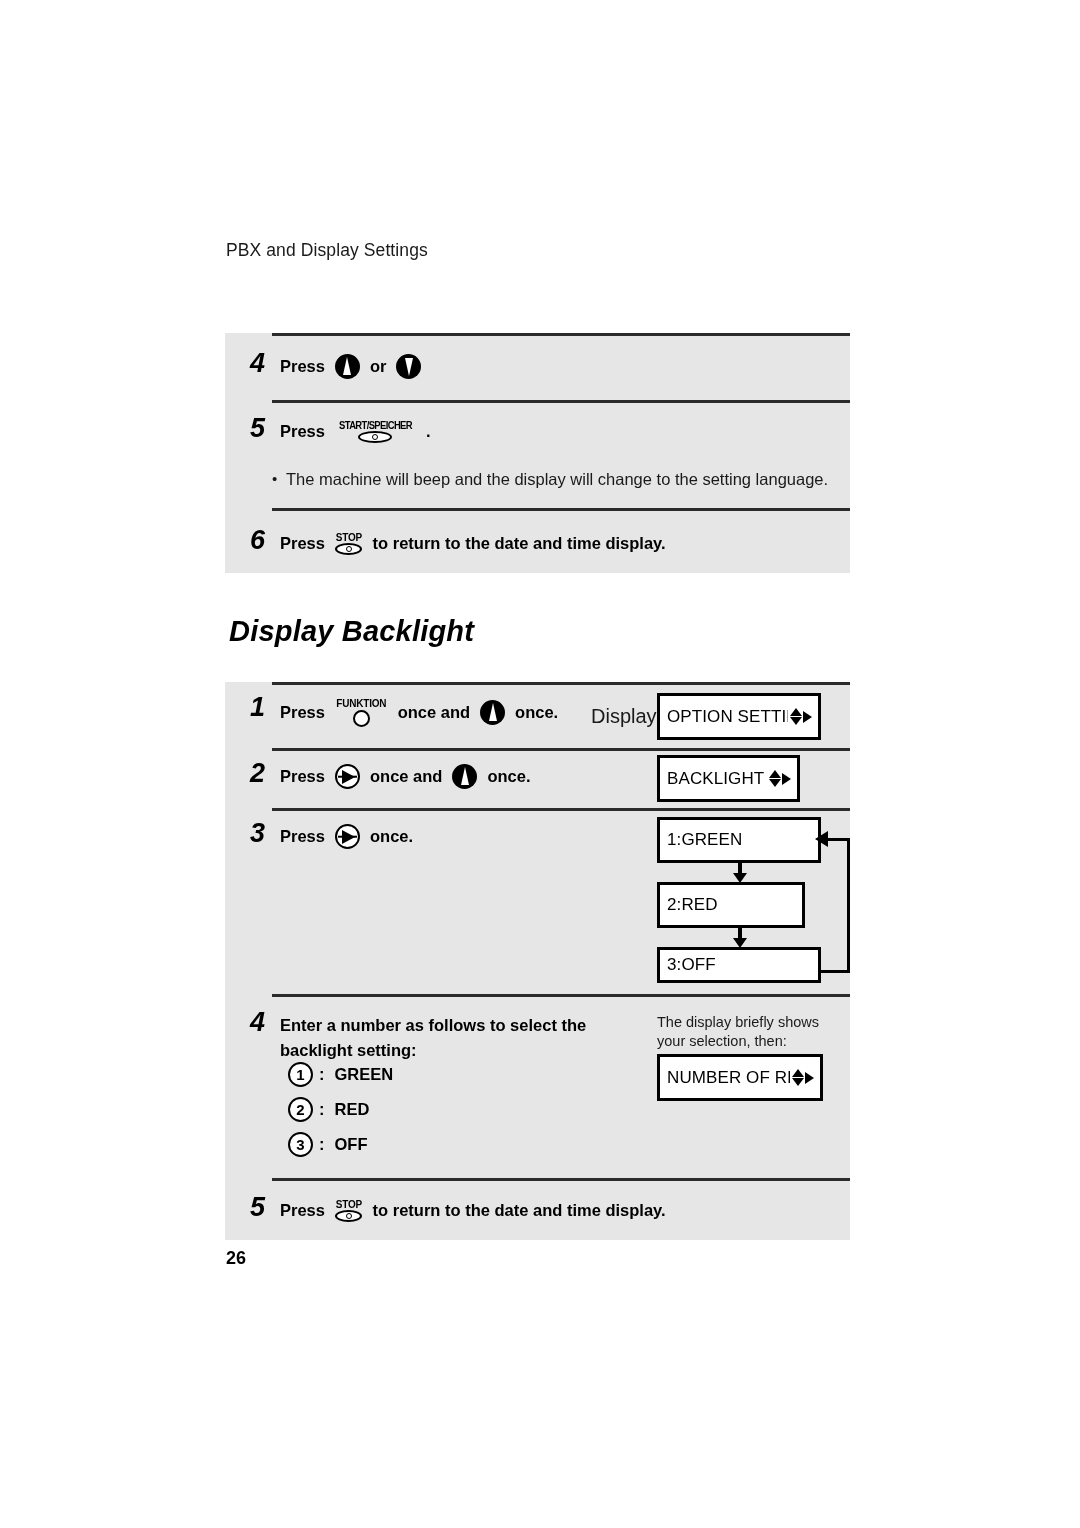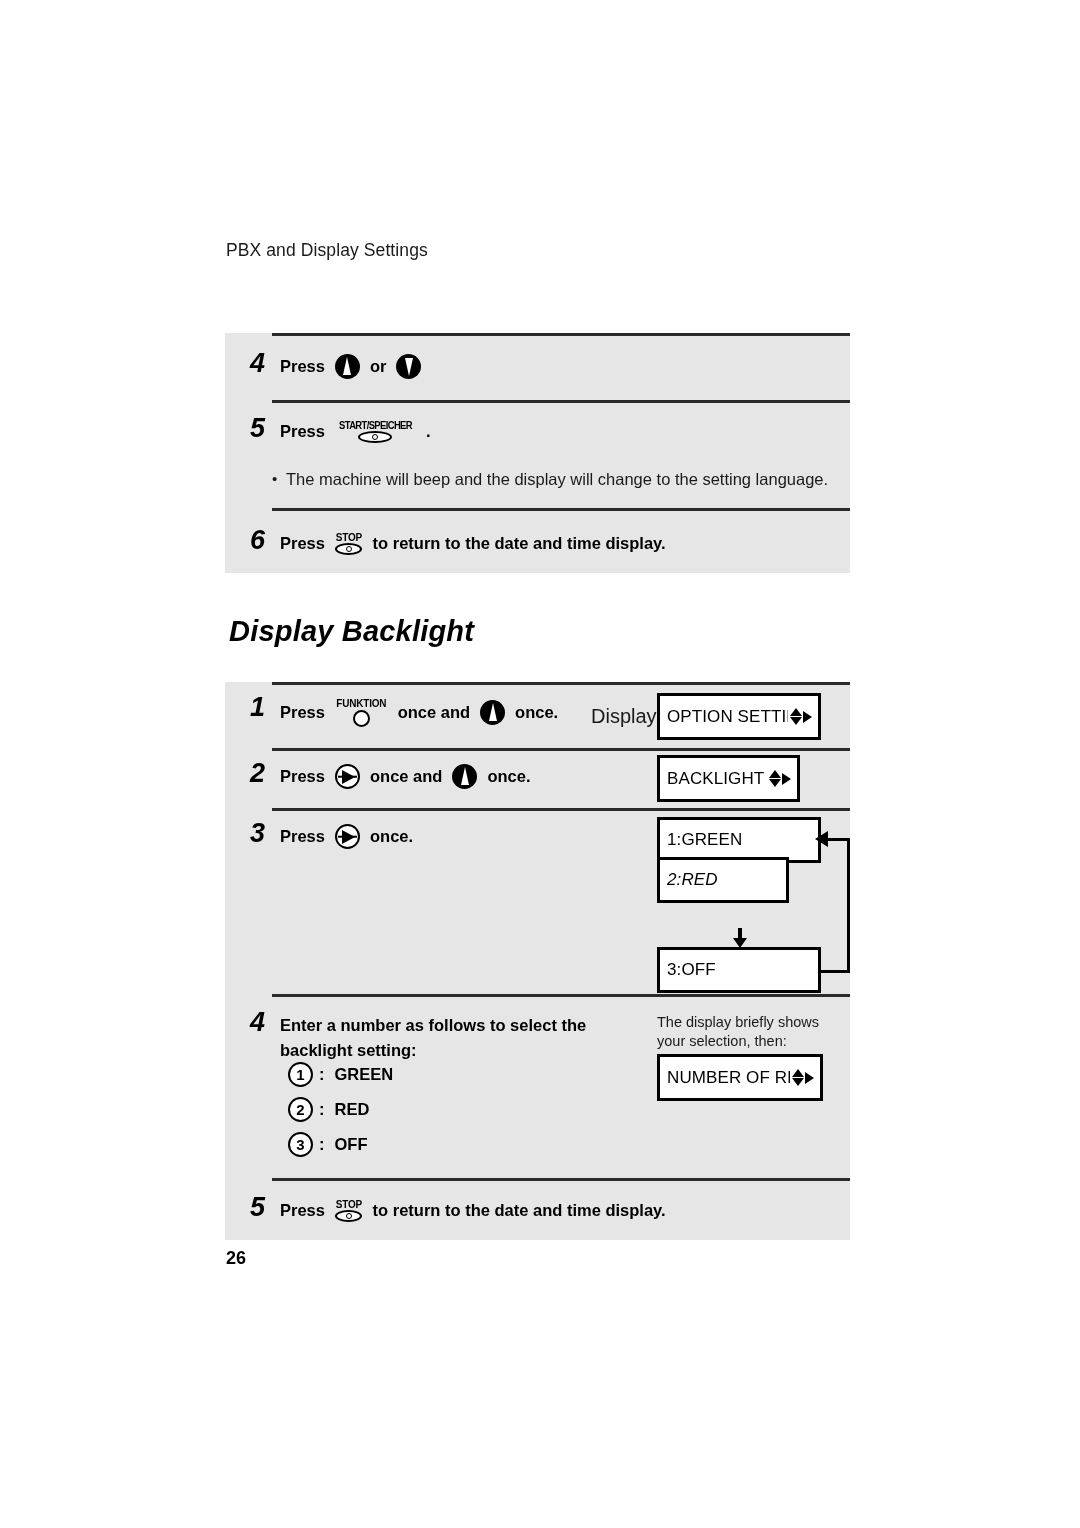--- a/index.html
+++ b/index.html
@@ -507,26 +507,26 @@
         <span class="txt">once.</span>
       </div>
     </div>
   </div>
 
   <div class="lcd" style="left:657px; top:817px; width:164px; height:46px;">
     <span class="lcd-text">1:GREEN</span>
   </div>
   <div class="flow-arrow" style="left:738px; top:863px; height:11px;"></div>
 
-  <div class="lcd" style="left:657px; top:857px; width:132px; height:46px;font-style:italic;">
+  <div class="lcd" style="left:657px; top:882px; width:148px; height:46px;">
     <span class="lcd-text">2:RED</span>
   </div>
   <div class="flow-arrow" style="left:738px; top:928px; height:11px;"></div>
 
-  <div class="lcd" style="left:657px; top:947px; width:164px; height:46px;">
+  <div class="lcd" style="left:657px; top:947px; width:164px; height:36px;">
     <span class="lcd-text">3:OFF</span>
   </div>
 
   <div class="loop-h" style="left:821px; top:970px; width:29px;"></div>
   <div class="loop-v" style="left:847px; top:839px; height:134px;"></div>
   <div class="loop-h" style="left:828px; top:838px; width:22px;"></div>
   <div class="loop-head" style="left:815px; top:831px;"></div>
 
   <div class="step" style="left:250px; top:1009px;">
     <div class="step-num">4</div>

